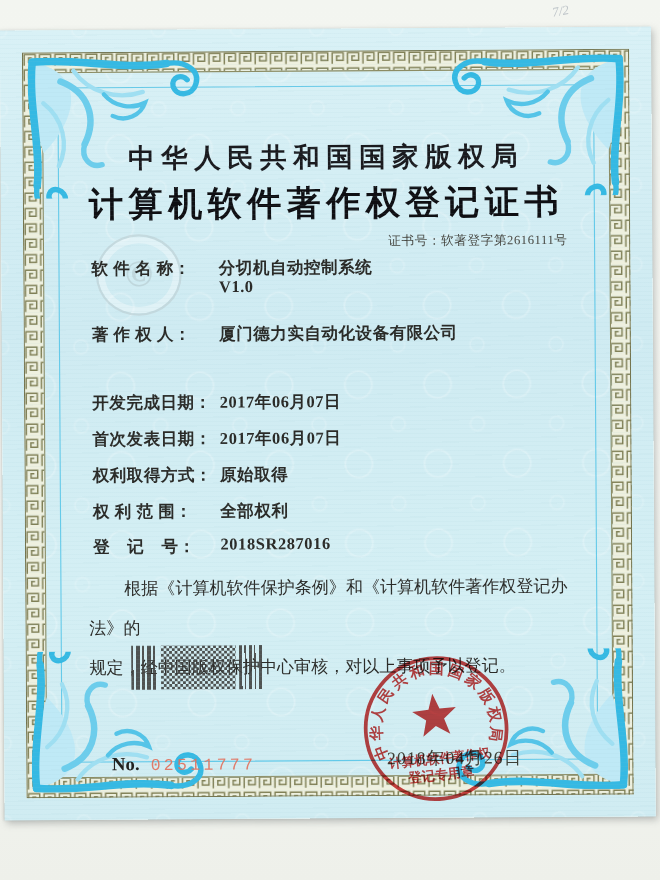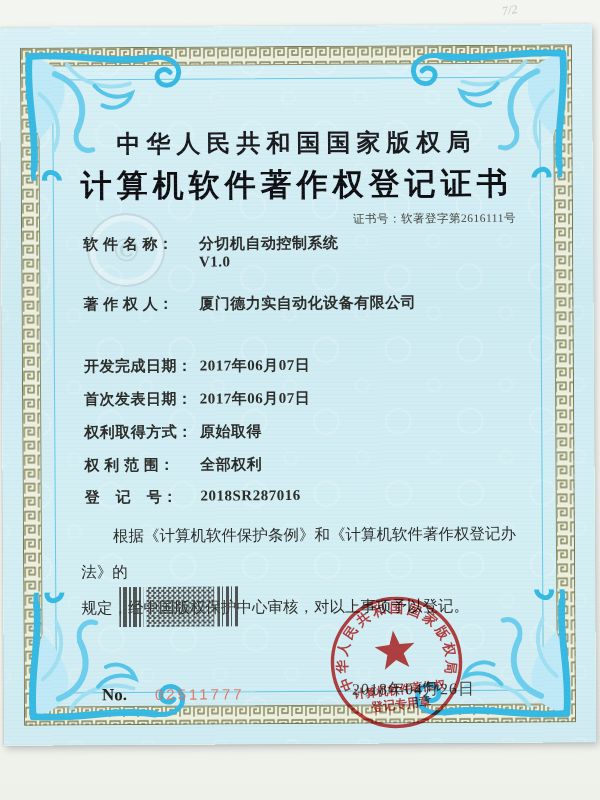--- a/index.html
+++ b/index.html
@@ -53,22 +53,22 @@
   
   .wm{position:absolute;left:86px;top:186px;width:74px;height:70px;border-radius:50%;
     border:2px solid rgba(185,203,206,.55);display:flex;align-items:center;justify-content:center;
     box-shadow:inset 0 0 0 6px rgba(255,255,255,.35);pointer-events:none;}
   .wm span{font-size:34px;color:rgba(178,198,202,.55);font-weight:700;}
   
   .issue-date{position:absolute;left:348px;top:654px;font-size:16px;color:#3d4037;letter-spacing:1px;z-index:2;}
   .seal{position:absolute;left:318px;top:564px;width:150px;height:150px;z-index:4;
     transform:rotate(-6deg);mix-blend-mode:multiply;opacity:.93;}
   .serial{position:absolute;left:98px;top:658px;z-index:2;white-space:nowrap;}
-  .serial .pfx{font-size:17px;font-weight:700;color:#22221f;margin-right:28px;}
-  .serial .num{font-family:Liberation Sans, sans-serif;
+  .serial .pfx{font-size:17px;font-weight:700;color:#22221f;margin-right:10px;}
+  .serial .num{font-family:Liberation Mono, monospace;
     font-size:15px;color:#e2705c;letter-spacing:3px;opacity:.9;text-align:center;}
   .pencil{position:absolute;left:502px;top:3px;font-size:12px;font-style:italic;
     color:#bfc5c9;transform:rotate(-10deg);}
 </style>
 </head>
 <body>
 
 <div class="pencil">7/2</div>
 
 <div class="paper">

